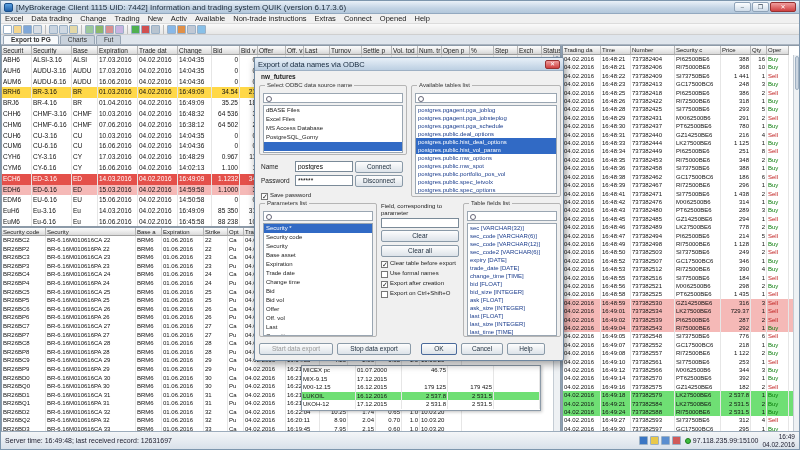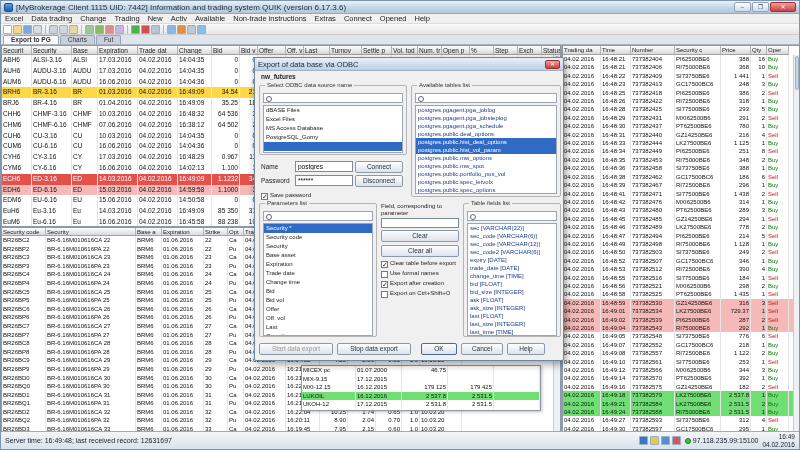--- a/index.html
+++ b/index.html
@@ -1365,21 +1365,21 @@
           <div class="td" style="width: 54px;">UKOH-12</div>
           <div class="td" style="width: 46px;">17.12.2015</div>
           <div class="td num" style="width: 46px;">2 531.8</div>
           <div class="td num" style="width: 46px;">2 531.5</div>
           <div class="td num" style="width: 46px;"></div>
         </div>
       </div>
 
     <div class="dialog">
       <div class="dialog-titlebar">
-        <span>Export of data base via ODBC</span>
+        <span>Export of data names via ODBC</span>
         <span class="dialog-close">✕</span>
       </div>
       <div class="dlg-body">
         <span id="dlg-table-name">nw_futures</span>
 
         <div class="grp" id="grp-sources">
           <span class="grp-label">Select ODBC data source name</span>
           <div class="search-row">
             <span class="search-icon"></span>
             <input class="search-input" style="">

